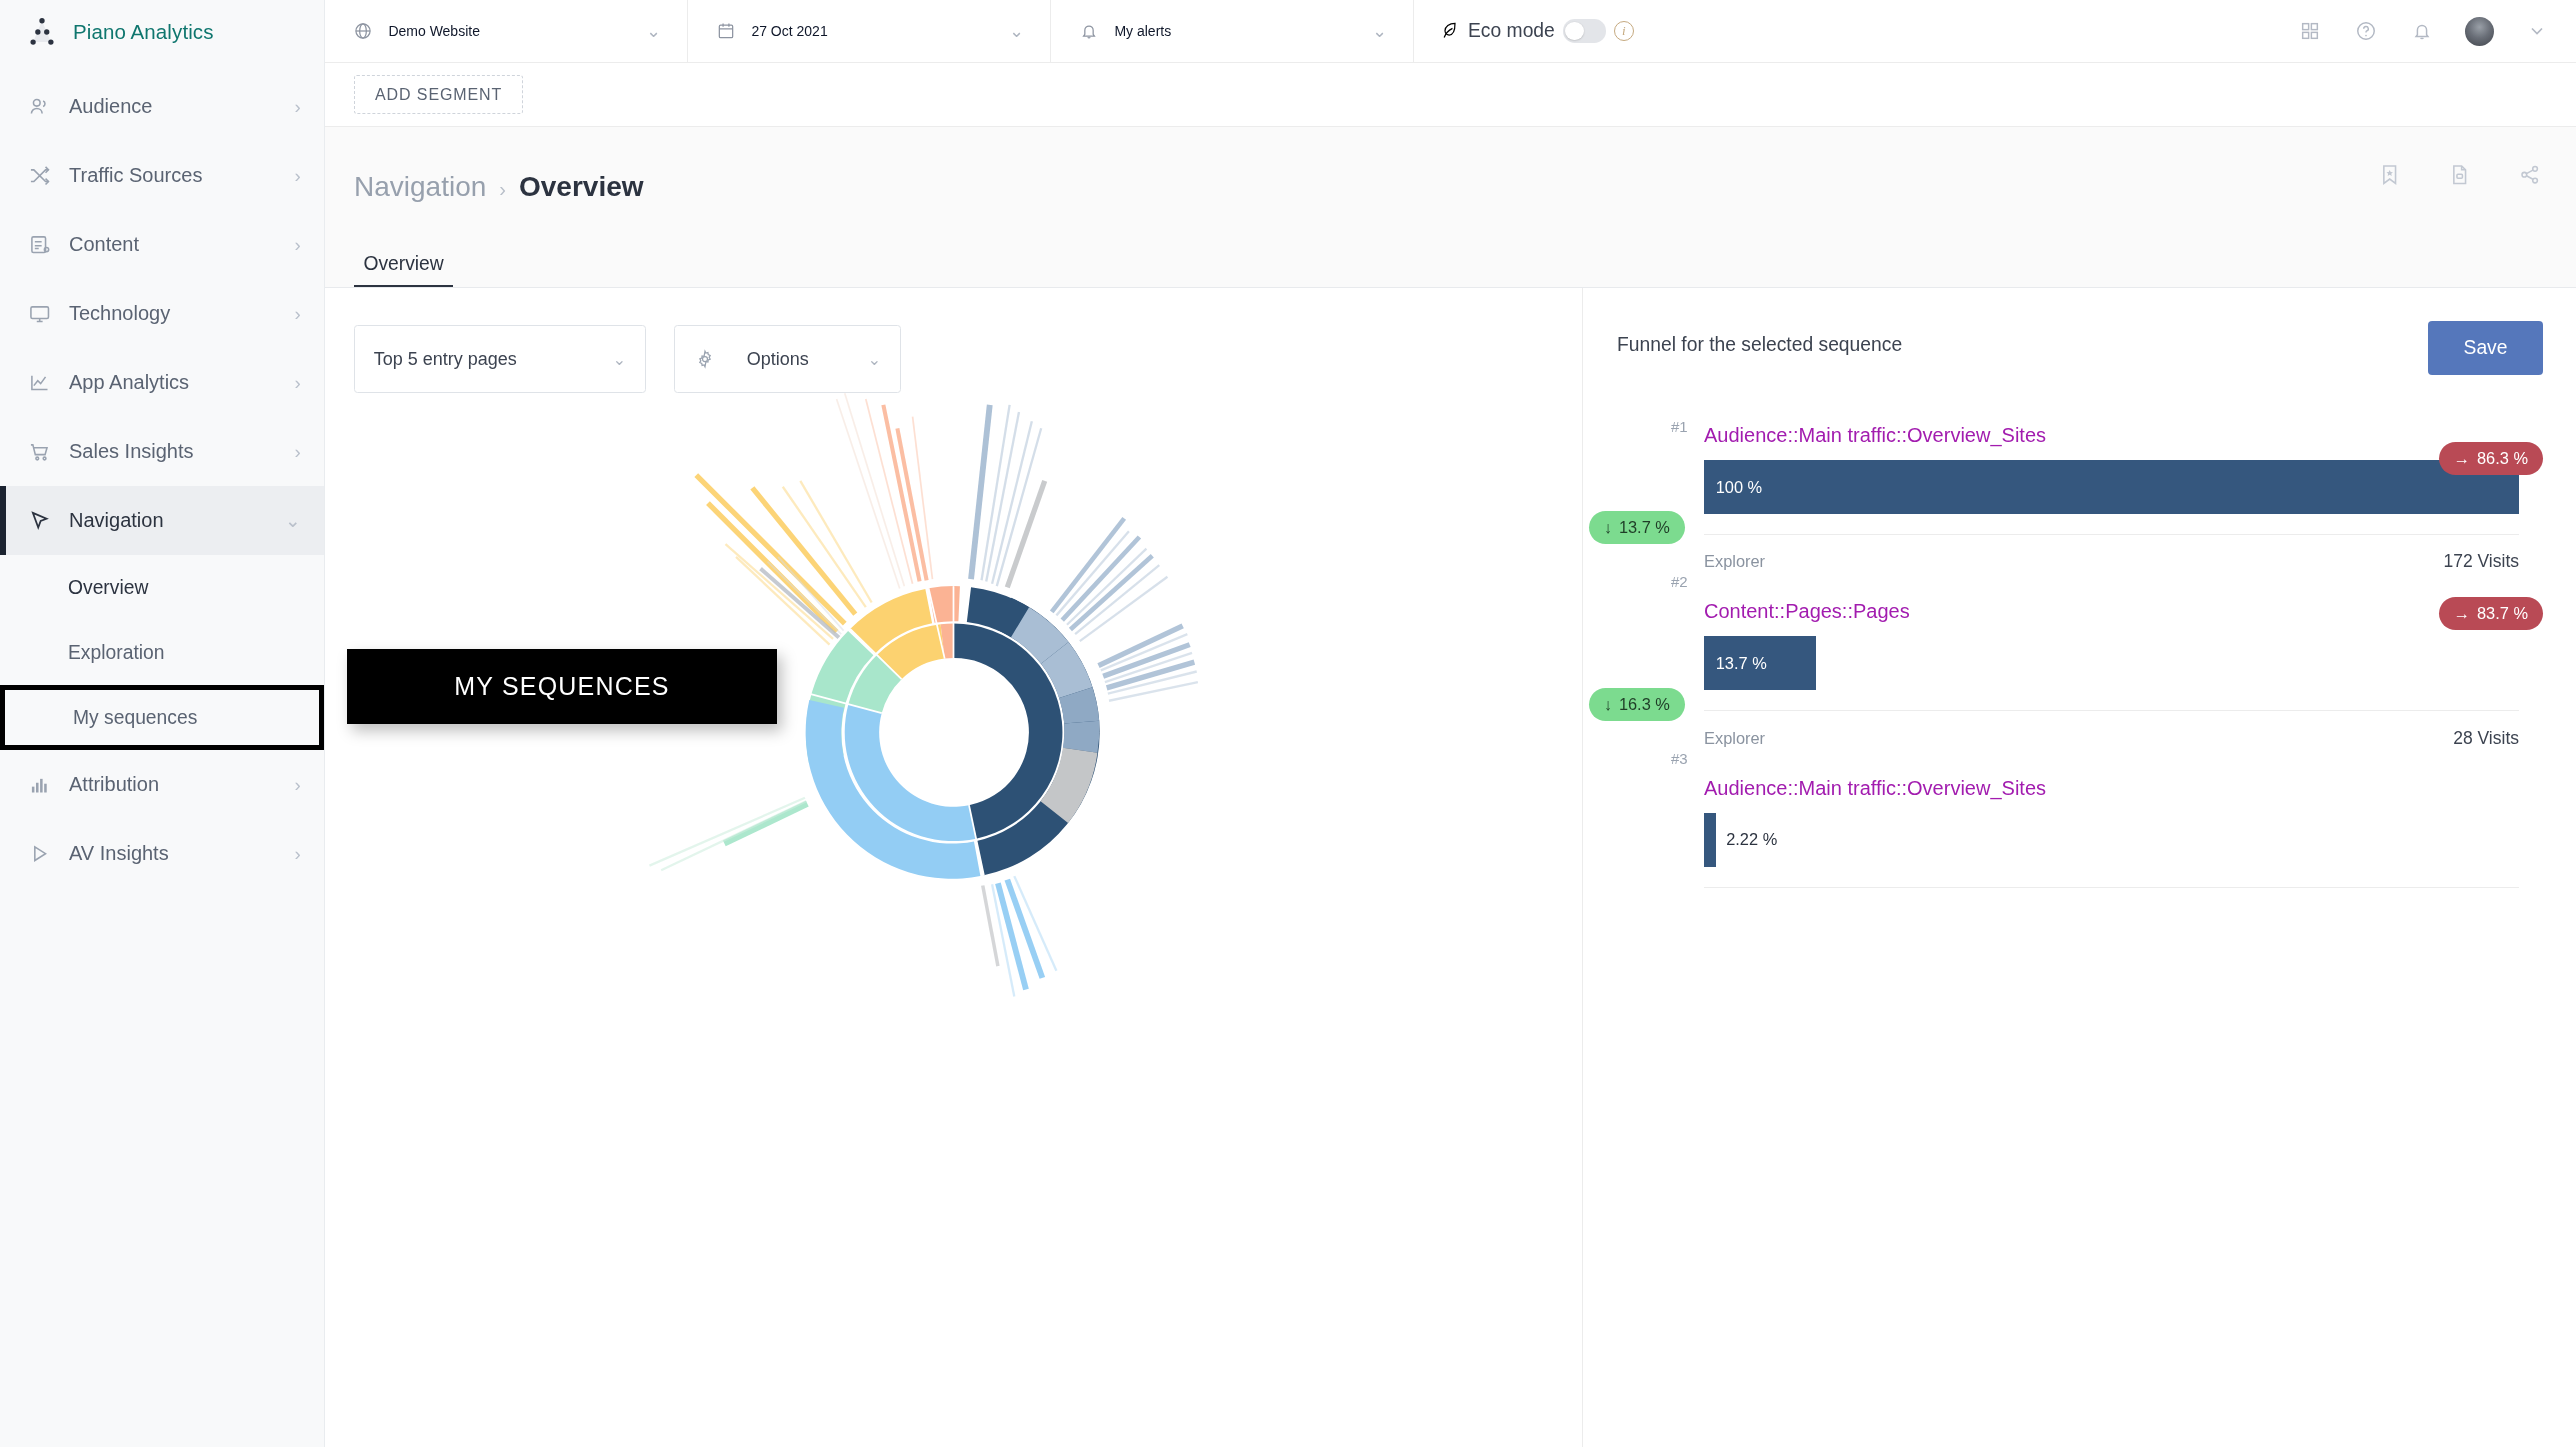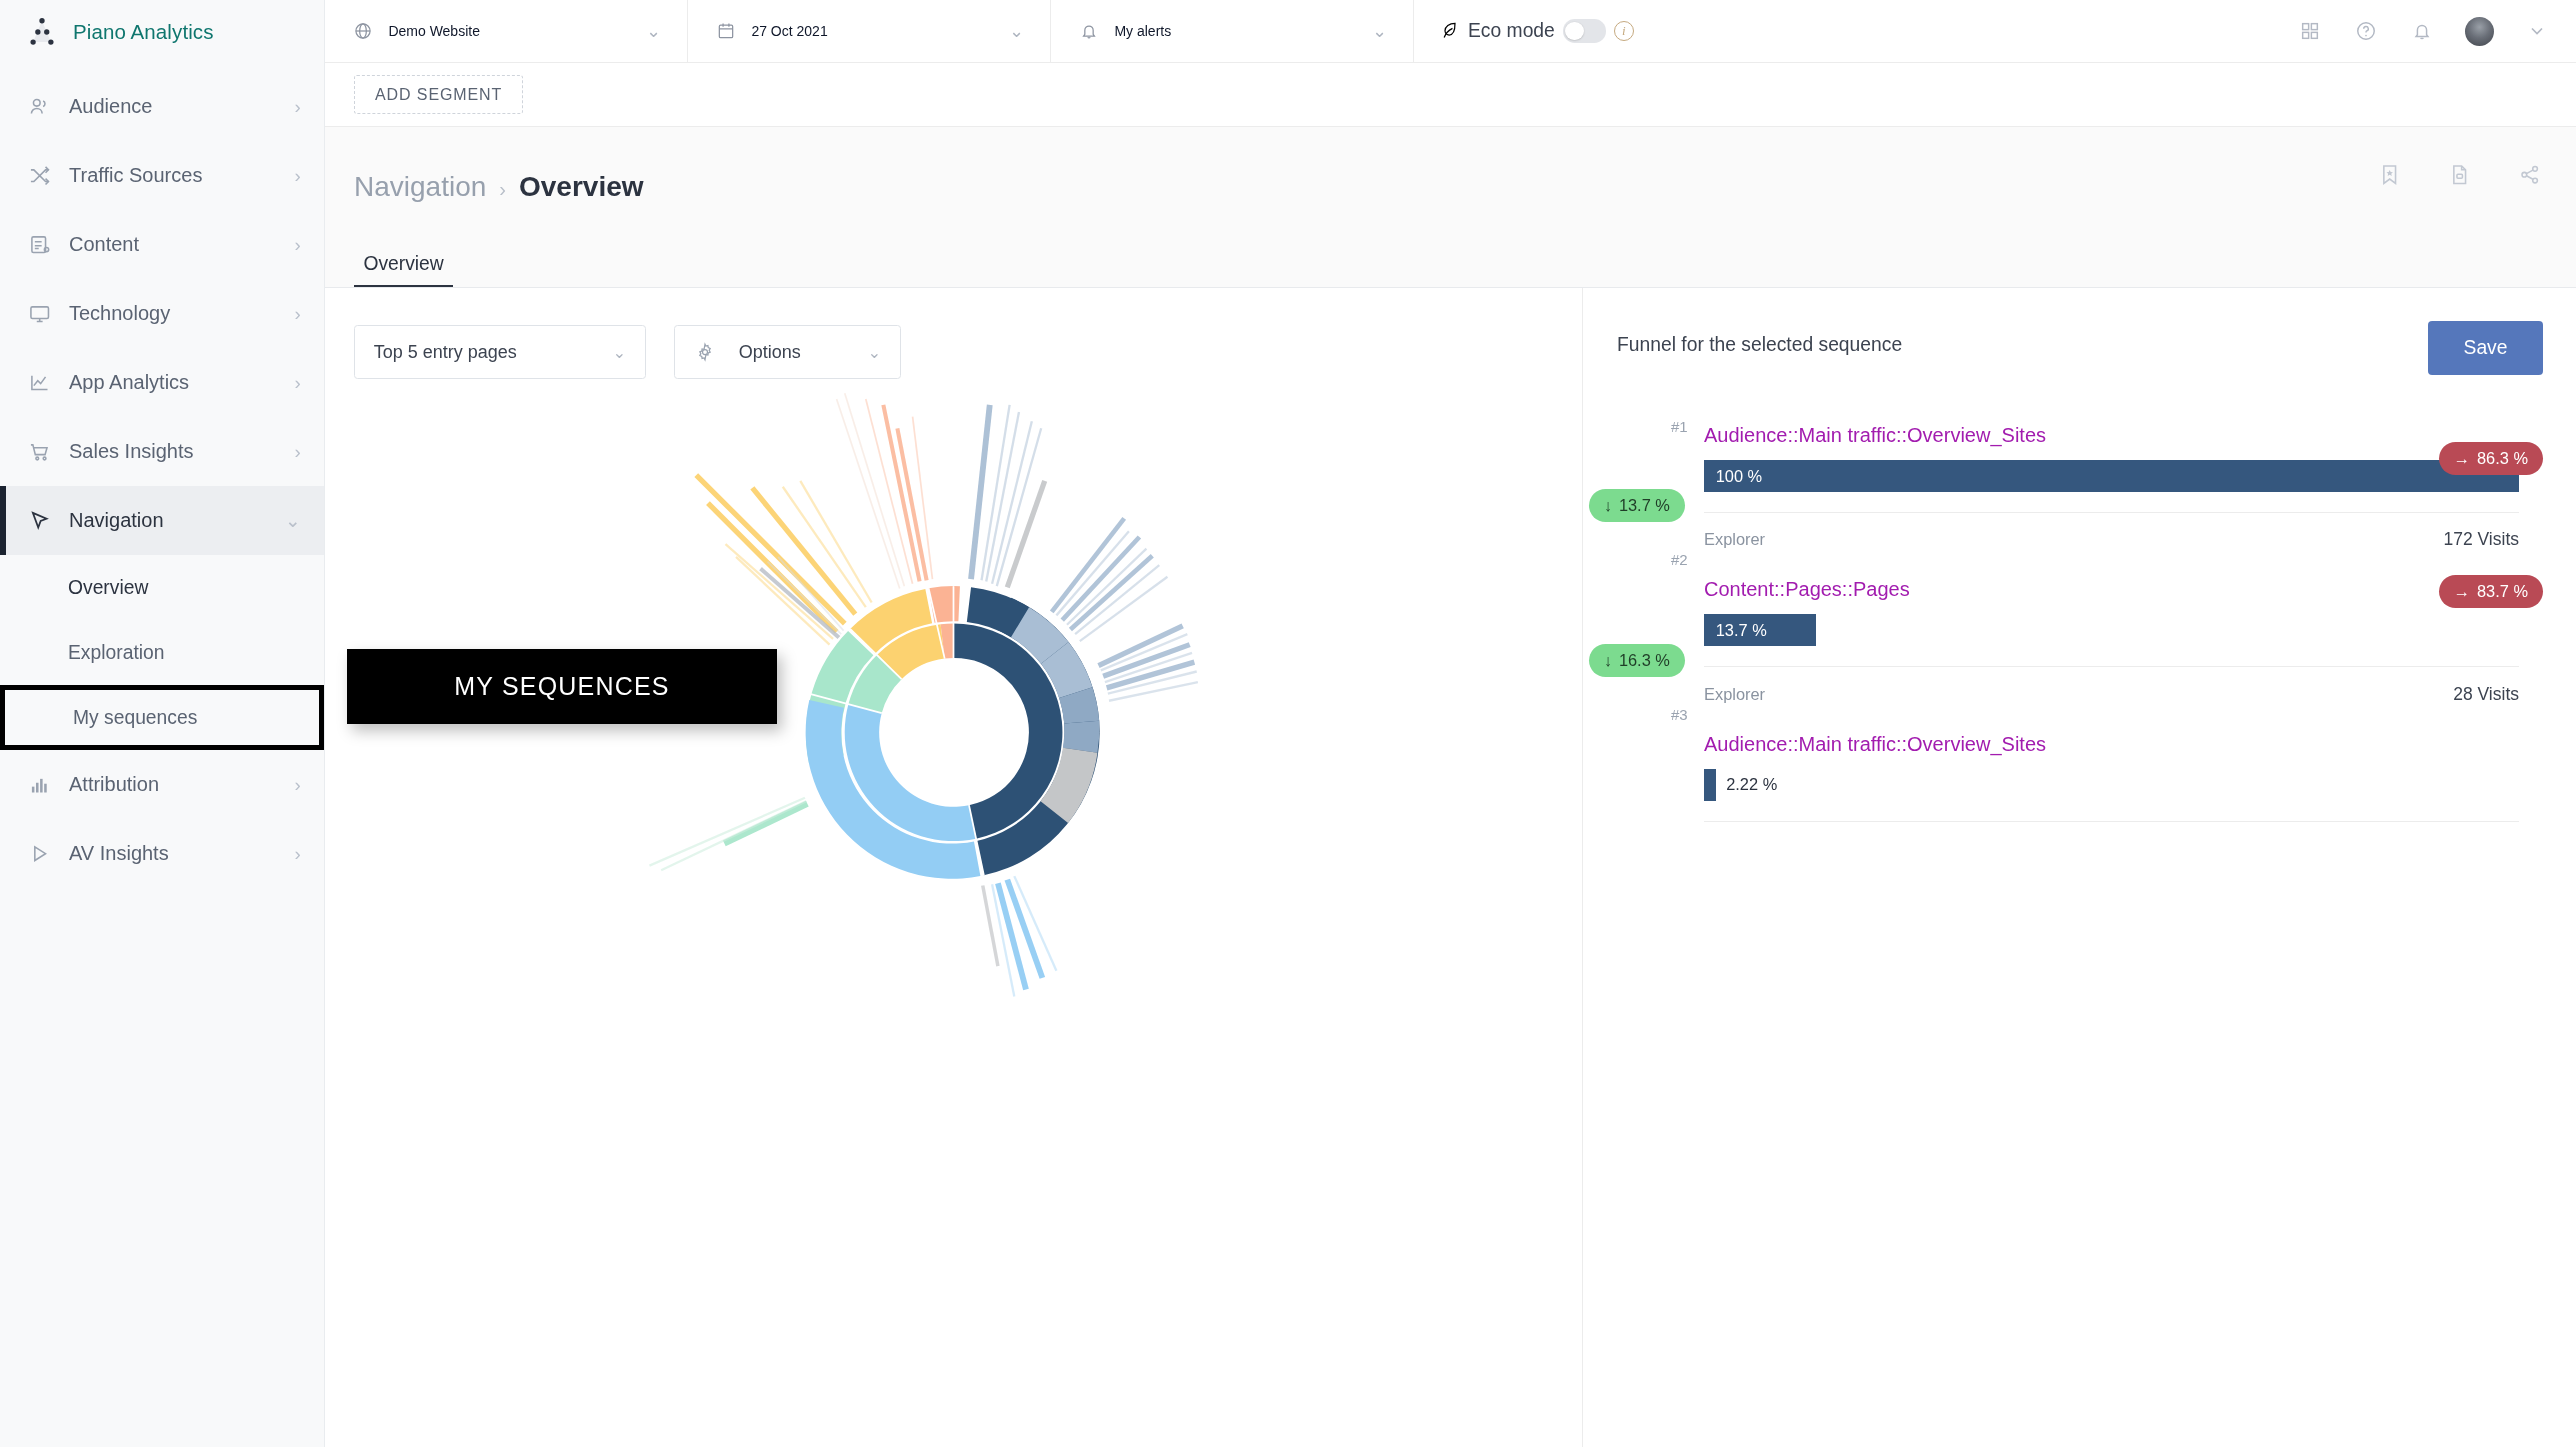--- a/index.html
+++ b/index.html
@@ -144,22 +144,22 @@
     border-right: 1.2px solid #ececec;
   }
   .right-pane {
     position: absolute; left: 1584px; top: 288px;
     width: 992px; height: 1160px; background: #ffffff;
   }
 
   
   .controls { display: flex; gap: 28px; padding: 37px 0 0 29px; }
   .ctrl {
-    height: 54px; border: 1.2px solid #dfe3e8; border-radius: 3.5px; background: #fff;
-    display: flex; align-items: center; gap: 23px; padding: 0 18.7px; cursor: pointer;
+    height: 68px; border: 1.2px solid #dfe3e8; border-radius: 3.5px; background: #fff;
+    display: flex; align-items: center; gap: 31px; padding: 0 18.7px; cursor: pointer;
   }
   .ctrl-entry { width: 292px; }
   .ctrl-options { width: 227px; }
   .ctrl .c-icon { width: 22px; height: 22px; color: #9aa3b0; display:flex;align-items:center;justify-content:center;flex:none;}
   .ctrl .c-label { font-size: 18px; color: #3c4350; flex: 1; white-space: nowrap; }
   .ctrl .c-caret { color: #aeb5c0; font-size: 16.4px; }
 
   
   .sunburst-wrap {
     position: absolute; left: 0; top: 70px; width: 1257px; height: 994px;
@@ -199,21 +199,21 @@
     font-size: 15px; color: #9aa3b0;
   }
   .step-main { flex: 1; padding-right: 57px; }
   .step-row1 {
     display: flex; justify-content: space-between; align-items: baseline;
   }
   .step-cat { font-size: 16.4px; color: #8a93a0; }
   .step-visits { font-size: 17.5px; color: #3c4350; }
   .step-name { font-size: 20px; color: #a21caf; margin-top: 28px; }
   .step-bar {
-    margin-top: 13px; height: 32px; background: #35577e;
+    margin-top: 13px; height: 54px; background: #35577e;
     display: flex; align-items: center; padding-left: 11.7px;
   }
   .step-bar-label { color: #fff; font-size: 16.4px; white-space: nowrap; }
   .step-bar.thin .step-bar-label { color: #2c3340; position: relative; left: 10.5px; }
   .step-sep { border-top: 1.2px solid #ececec; margin: 20px 57px 0 120px; }
   .badge-green {
     position: absolute; left: 4.7px; background: #7cdb8f; color: #1f3d27;
     border-radius: 17.5px; padding: 7px 15px; font-size: 16.4px;
     display: flex; align-items: center; gap: 7px; white-space: nowrap;
   }

